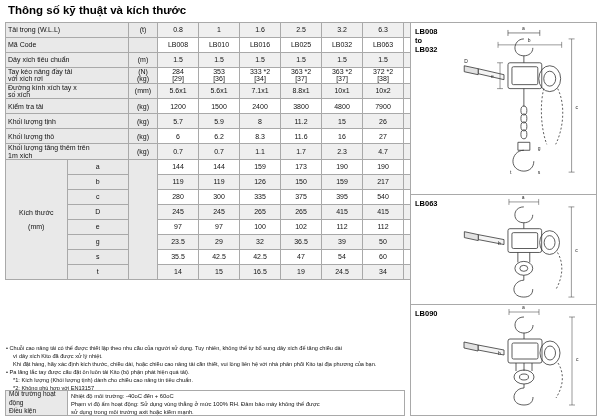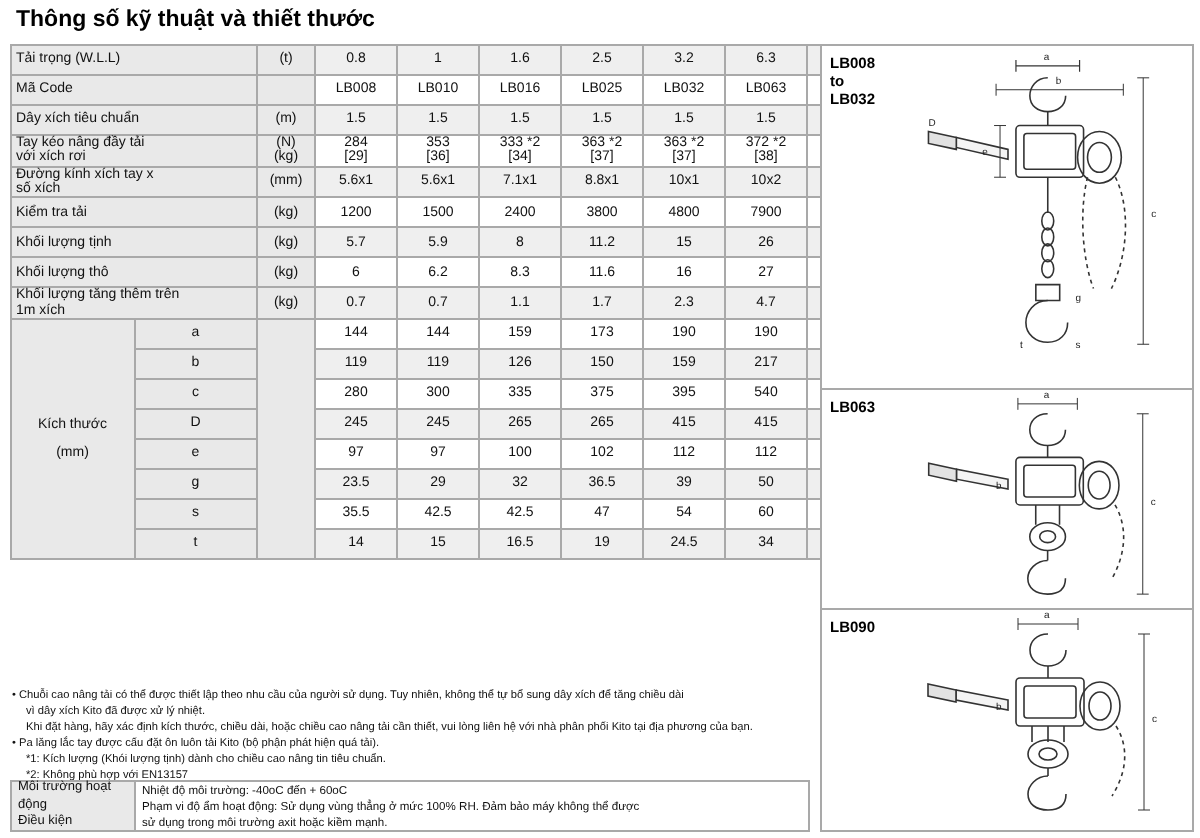--- a/index.html
+++ b/index.html
@@ -83,21 +83,21 @@
     position:absolute;left:4px;top:4px;
     font-size:7.5px;font-weight:bold;color:#000;line-height:1.2;
   }
   .art{position:absolute;left:0;top:0;width:100%;height:100%;}
 </style>
 </head>
 <body>
 
 <div id="page">
 
-  <div class="title">Thông số kỹ thuật và thiết thước</div>
+  <div class="title">Thông số kỹ thuật và kích thước</div>
 
   <div class="table-wrap">
     <table class="spec">
       <tbody id="spec-body">
           <tr>
             <td class="lbl" colspan="2" style="width: 118px;"><span>Tải trọng (W.L.L)</span></td>
             <td class="unit"><span>(t)</span></td>
             <td class="val-sh" style="width: 36px;"><span>0.8</span></td>
             <td class="val-sh" style="width: 36px;"><span>1</span></td>
             <td class="val-sh" style="width: 36px;"><span>1.6</span></td>

